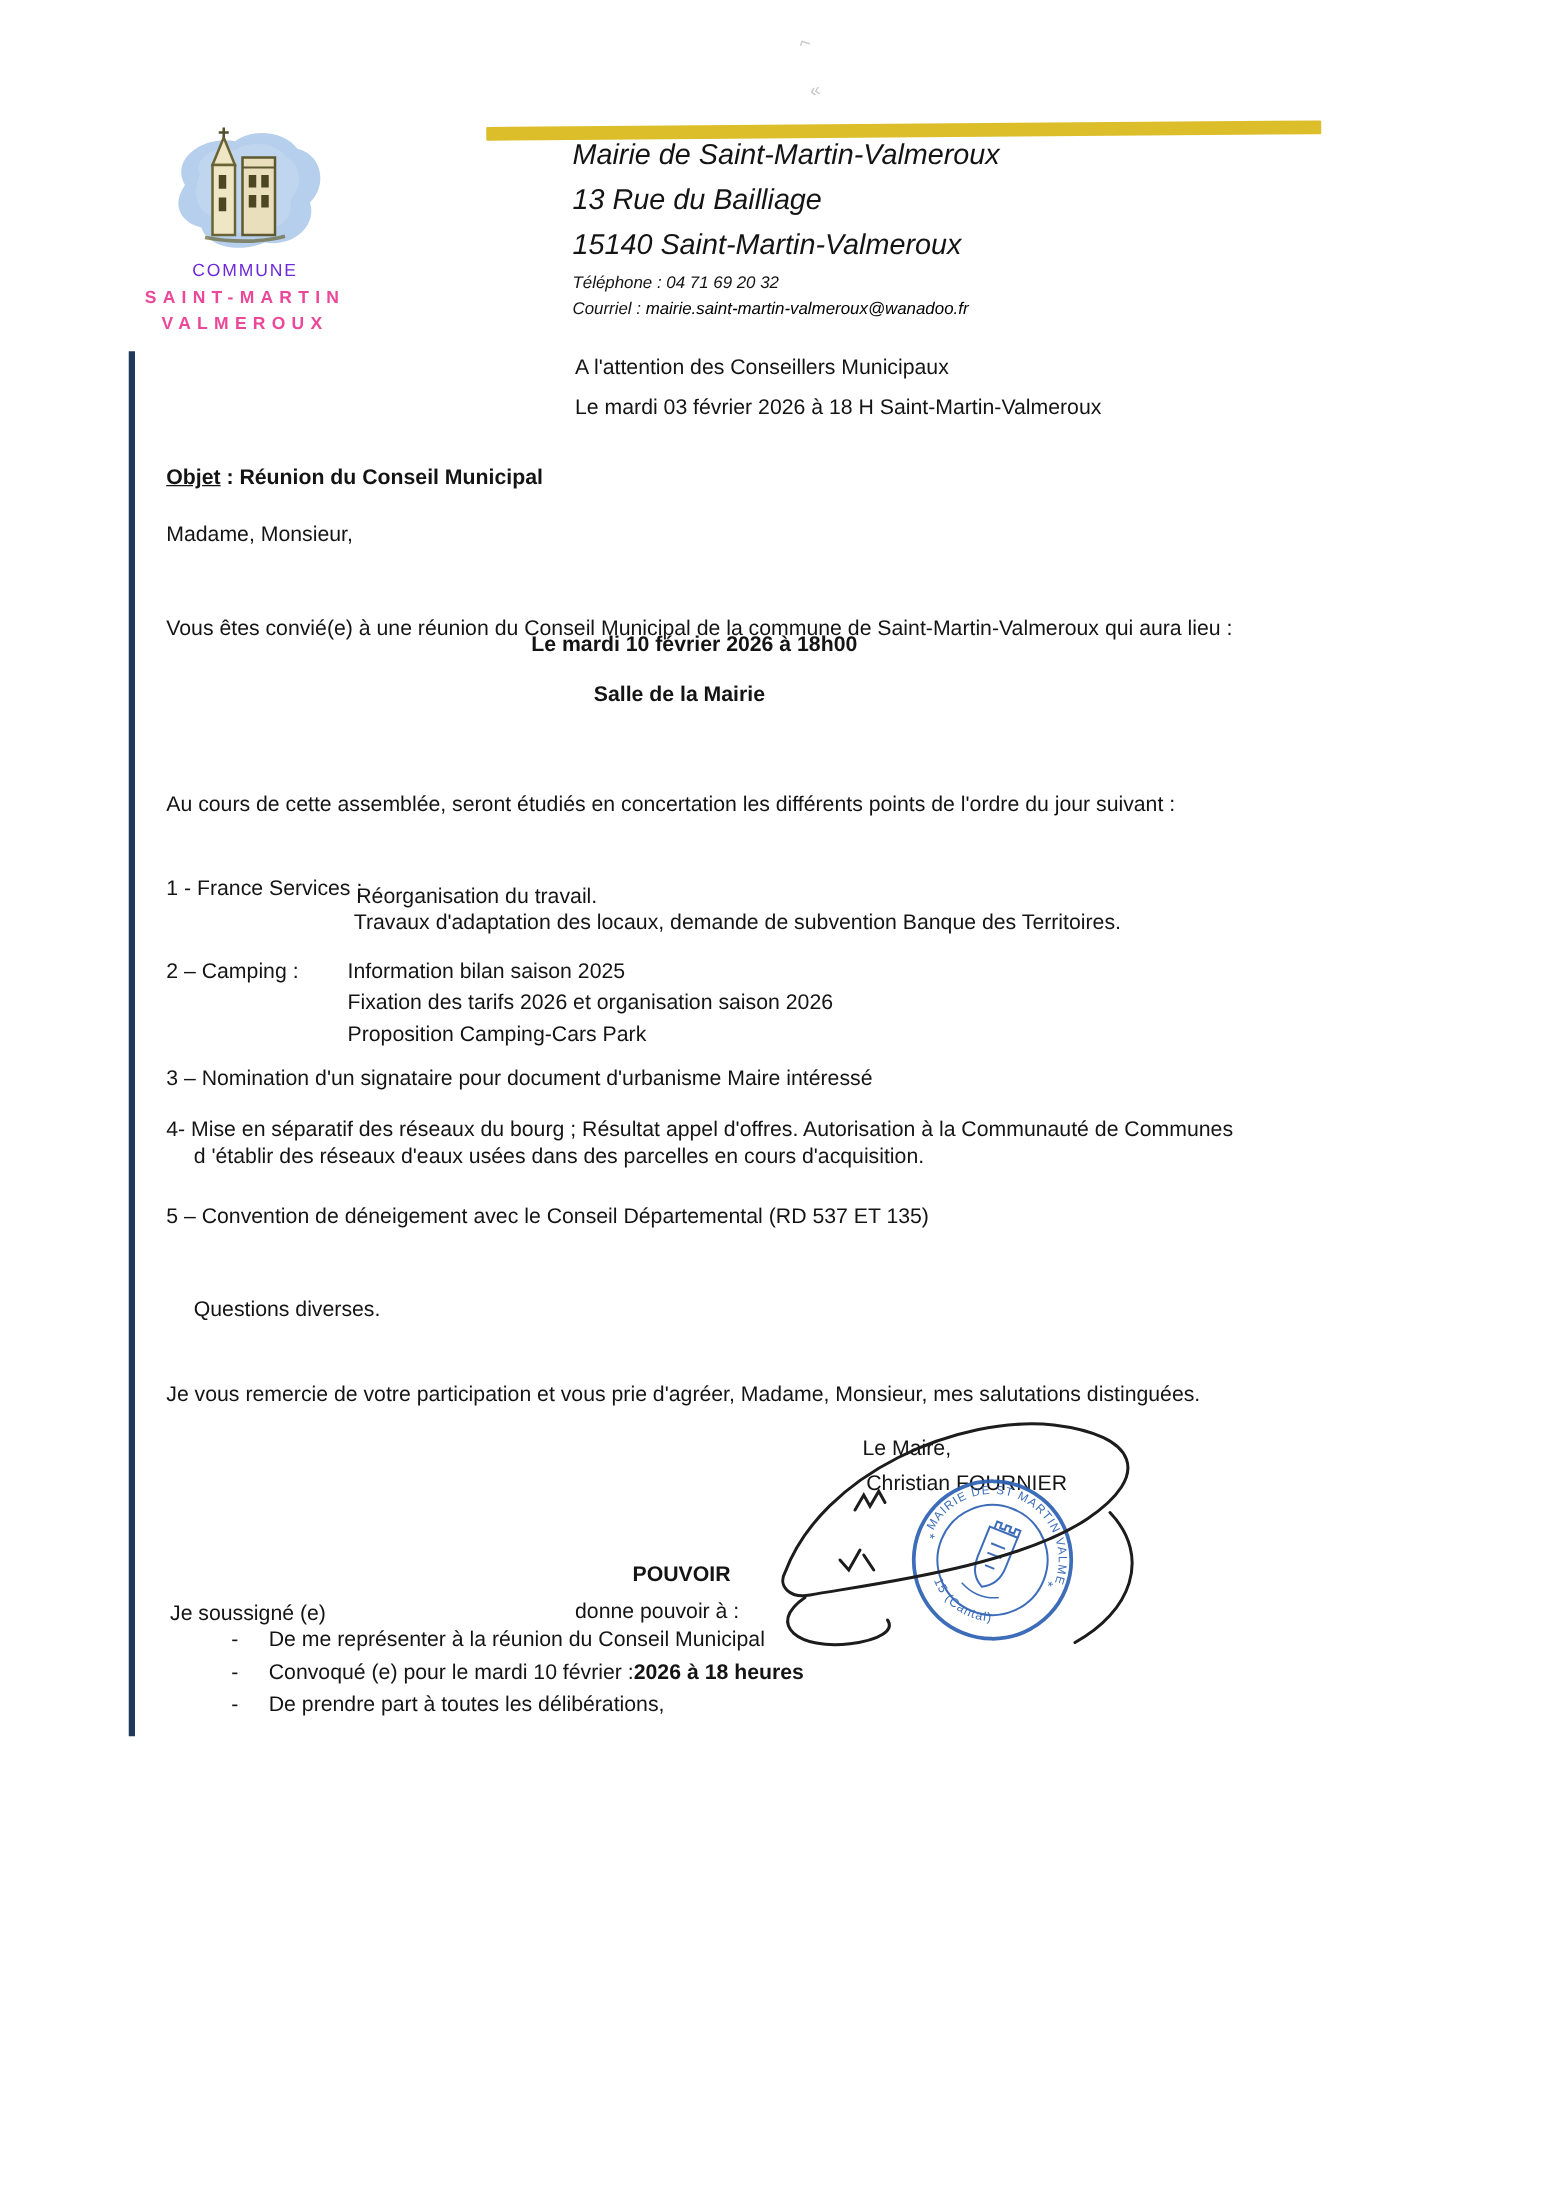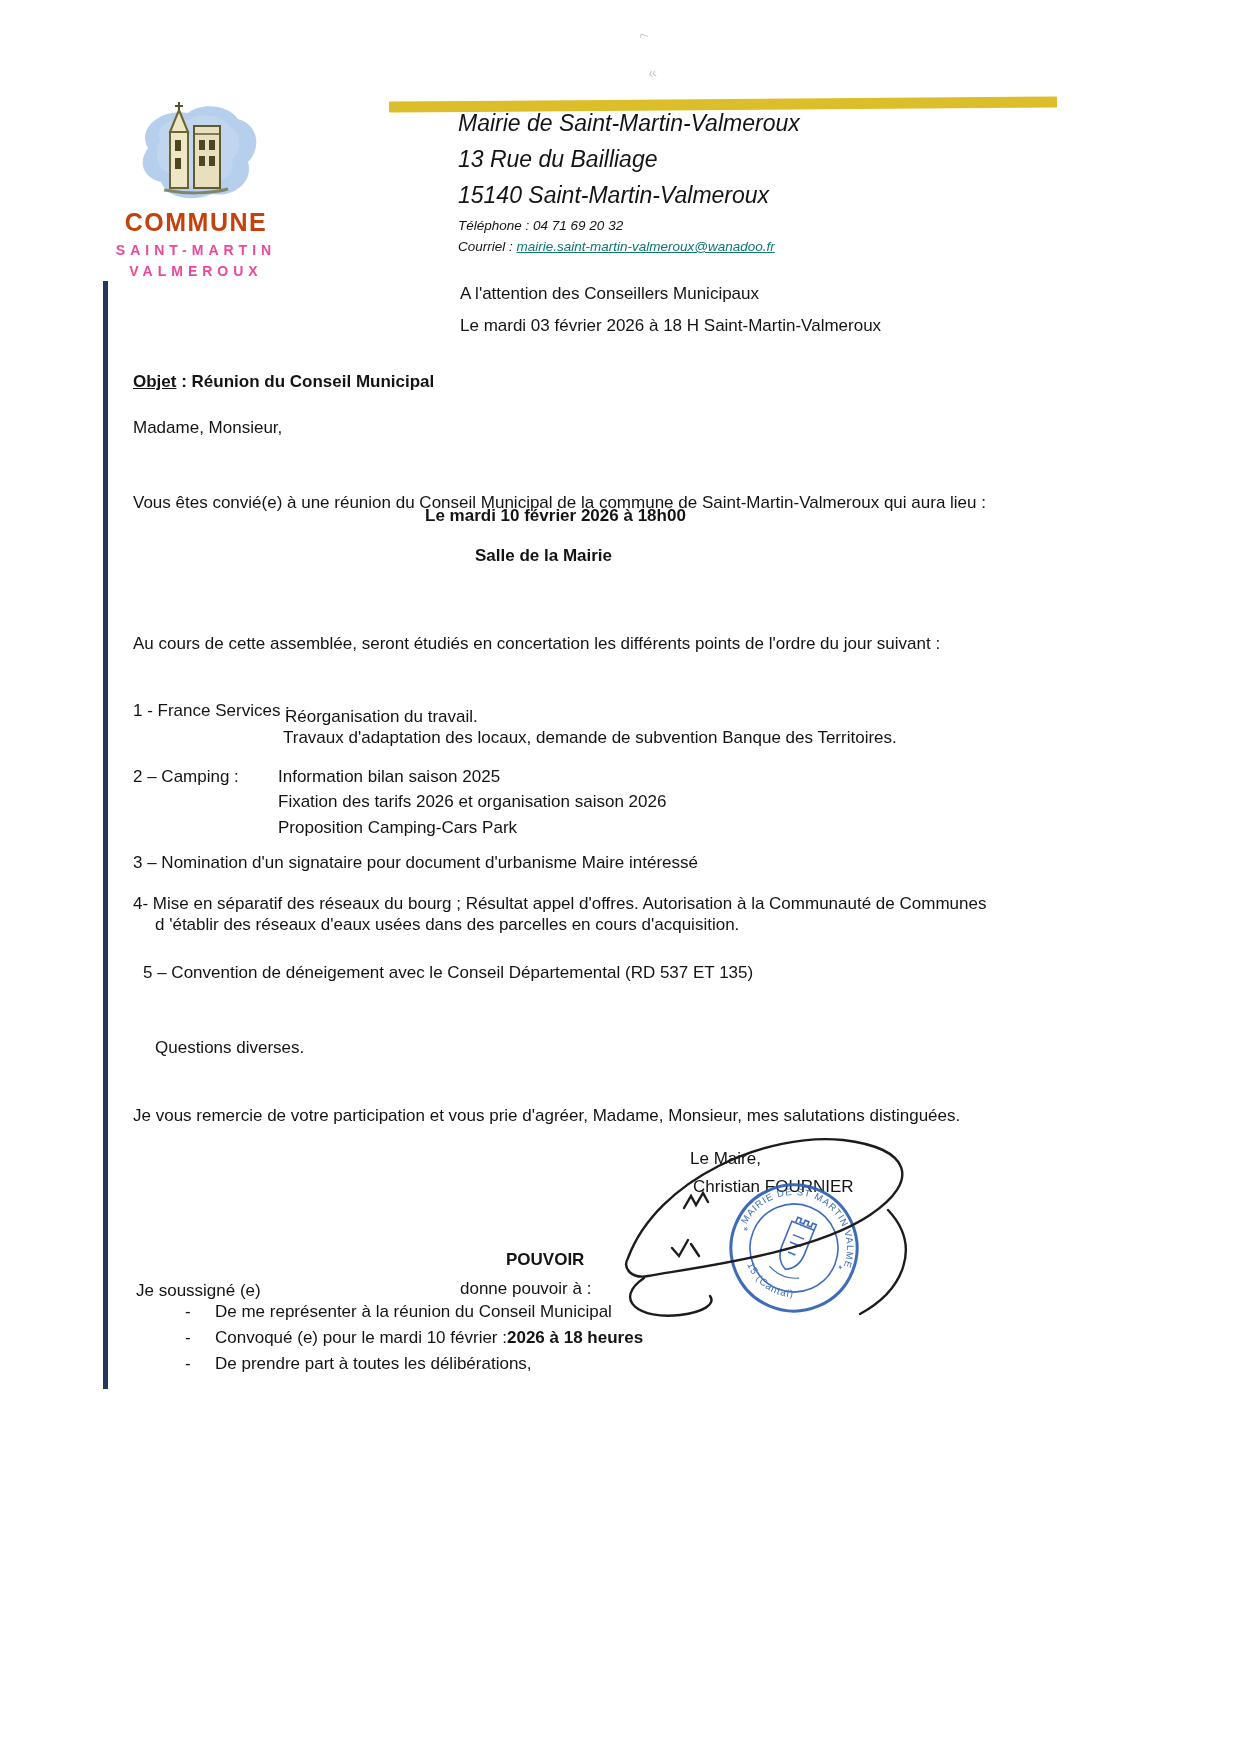--- a/index.html
+++ b/index.html
@@ -6,28 +6,28 @@
   .page{
     position:relative;width:1240px;height:1754px;background:#ffffff;
     font-family:"Liberation Sans",sans-serif;color:#141414;overflow:hidden;
     margin:0 auto;
   }
   .abs{position:absolute;}
   .txt{font-size:17px;line-height:1.25;white-space:nowrap;}
   .wrap{white-space:normal;}
   .b{font-weight:700;}
   .u{text-decoration:underline;}
-  .link{color:#0f766e;text-decoration:underline;}
+  .link{color:#000000;}
   .yellow-rule{
     left:389px;top:99px;width:668px;height:11px;background:#dcbe2a;
     transform:rotate(-0.45deg);border-radius:1px;
   }
   .left-rule{left:103px;top:281px;width:5px;height:1108px;background:#20395a;}
   .logo-caption{left:96px;top:208px;width:200px;text-align:center;color:#34404f;}
-  .logo-l1{font-size:25px;font-weight:700;letter-spacing:1.5px;color:#c2410c;}
+  .logo-l1{font-size:14px;font-weight:400;letter-spacing:1.5px;color:#6d28d9;}
   .logo-l2{font-size:14px;font-weight:700;letter-spacing:5px;margin-top:5px;color:#ec4899;}
   .sender{left:458px;top:110px;}
   .sender .line{font-size:23px;font-style:italic;margin-bottom:9px;}
   .sender .sline{font-size:13.5px;font-style:italic;margin-bottom:6px;}
   .attention{left:460px;top:283px;}
   .dateline{left:460px;top:315px;}
   .subject{left:133px;top:371px;}
   .salutation{left:133px;top:417px;}
   .intro{left:133px;top:457px;width:990px;margin-top:35px;}
   .meet-date{left:425px;top:505px;}
@@ -114,21 +114,21 @@
     <div class="txt" style="margin-left:145px;margin-top:4px;">Proposition Camping-Cars Park</div>
   </div>
 
   <div class="abs txt" style="left:133px;top:852px;">3 – Nomination d'un signataire pour document d'urbanisme Maire intéressé</div>
 
   <div class="abs" style="left:133px;top:893px;width:1000px;">
     <div class="txt">4-  Mise en séparatif des réseaux du bourg ; Résultat appel d'offres. Autorisation à la Communauté de Communes</div>
     <div class="txt" style="margin-left:22px;margin-top:0;">d 'établir des réseaux d'eaux usées dans des parcelles en cours d'acquisition.</div>
   </div>
 
-  <div class="abs txt" style="left:143px;top:962px;">5 – Convention de déneigement avec le Conseil Départemental (RD 537 ET 135)</div>
+  <div class="abs txt" style="left:133px;top:962px;">5 – Convention de déneigement avec le Conseil Départemental (RD 537 ET 135)</div>
 
   <div class="abs txt" style="left:155px;top:1037px;">Questions diverses.</div>
 
   <div class="abs txt wrap" style="left:133px;top:1105px;width:1000px;">Je vous remercie de votre participation et vous prie d'agréer, Madame, Monsieur, mes salutations distinguées.</div>
 
   <div class="abs txt" style="left:690px;top:1148px;">Le Maire,</div>
   <div class="abs txt" style="left:693px;top:1176px;">Christian FOURNIER</div>
 
   <svg class="abs stamp-svg" width="172" height="172" viewBox="0 0 172 172">
     <g transform="rotate(22 86 86)">

